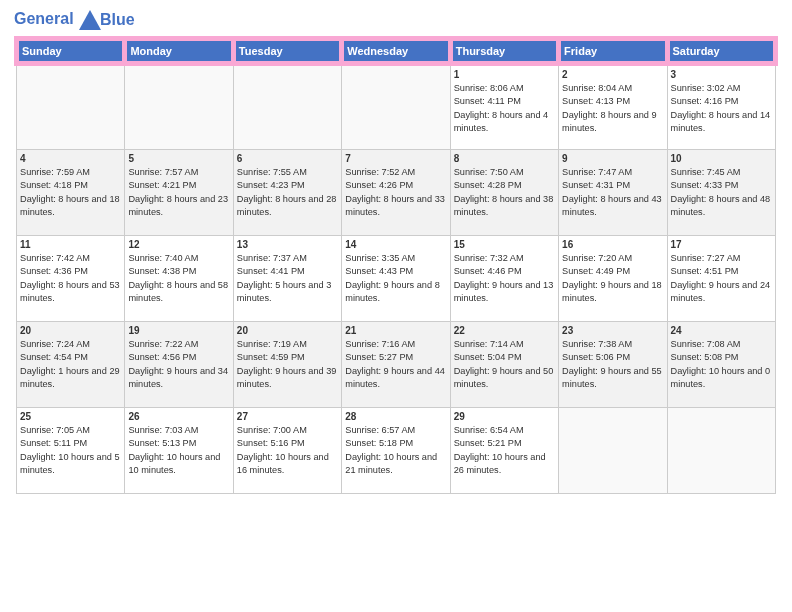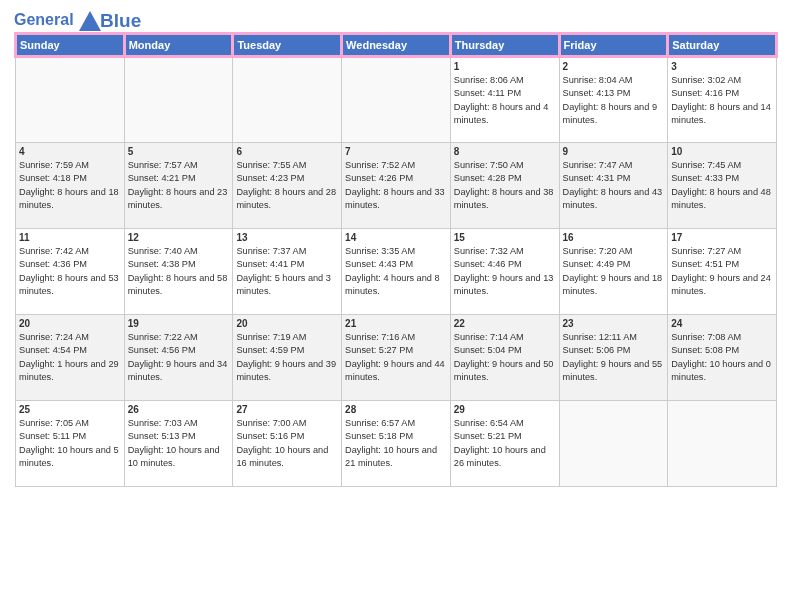--- a/index.html
+++ b/index.html
@@ -12,21 +12,21 @@
     }
     .container {
       width: 792px;
       height: 612px;
       padding: 10px 14px;
     }
     .header {
       display: flex;
       justify-content: space-between;
       align-items: flex-start;
-      margin-bottom: 0;
+      margin-bottom: 6px;
     }
     .logo {
       display: flex;
       align-items: center;
     }
     .title-block {
       text-align: right;
     }
     .month-title {
       font-size: 28px;
@@ -43,21 +43,21 @@
       border-collapse: collapse;
       table-layout: fixed;
     }
     thead tr th {
       background-color: #4472c4;
       color: #fff;
       font-size: 11px;
       font-weight: bold;
       padding: 4px 3px;
       text-align: left;
-      border: 3px solid #f9a8d4;
+      border: 5px solid #f9a8d4;
     }
     tbody tr {
       background: #fff;
     }
     tbody tr:nth-child(even) {
       background: #f2f2f2;
     }
     tbody tr td {
       border: 1px solid #ccc;
       vertical-align: top;
@@ -85,21 +85,21 @@
   <div class="header">
     <div class="logo">
       <div>
         <div style="display:flex;align-items:center;">
           <div style="font-size:16px;font-weight:bold;color:#1a1a1a;line-height:1.1;">
             <span style="color:#4472c4;">General</span>
             <svg width="22" height="20" viewBox="0 0 22 20" style="vertical-align:middle;margin:0 1px;">
               <polygon points="0,20 11,0 22,20" fill="#4472c4"></polygon>
             </svg>
           </div>
-          <div style="font-size:19px;font-weight:bold;color:#4472c4;margin-left:-2px;">Blue</div>
+          <div style="font-size:16px;font-weight:bold;color:#4472c4;margin-left:-2px;">Blue</div>
         </div>
       </div>
     </div>
     <div class="title-block">
       <div class="month-title"></div>
       <div class="location"></div>
     </div>
   </div>
 
   <table>
@@ -226,21 +226,21 @@
               <div>Sunrise: 7:37 AM</div>
               <div>Sunset: 4:41 PM</div>
               <div>Daylight: 5 hours and 3 minutes.</div>
             </div>
           </td>
           <td>
             <div class="day-number">14</div>
             <div class="day-info">
               <div>Sunrise: 3:35 AM</div>
               <div>Sunset: 4:43 PM</div>
-              <div>Daylight: 4 hours and 8 minutes.</div>
+              <div>Daylight: 9 hours and 8 minutes.</div>
             </div>
           </td>
           <td>
             <div class="day-number">15</div>
             <div class="day-info">
               <div>Sunrise: 7:32 AM</div>
               <div>Sunset: 4:46 PM</div>
               <div>Daylight: 9 hours and 13 minutes.</div>
             </div>
           </td>
@@ -298,21 +298,21 @@
             <div class="day-number">22</div>
             <div class="day-info">
               <div>Sunrise: 7:14 AM</div>
               <div>Sunset: 5:04 PM</div>
               <div>Daylight: 9 hours and 50 minutes.</div>
             </div>
           </td>
           <td>
             <div class="day-number">23</div>
             <div class="day-info">
-              <div>Sunrise: 12:11 AM</div>
+              <div>Sunrise: 7:38 AM</div>
               <div>Sunset: 5:06 PM</div>
               <div>Daylight: 9 hours and 55 minutes.</div>
             </div>
           </td>
           <td>
             <div class="day-number">24</div>
             <div class="day-info">
               <div>Sunrise: 7:08 AM</div>
               <div>Sunset: 5:08 PM</div>
               <div>Daylight: 10 hours and 0 minutes.</div>

